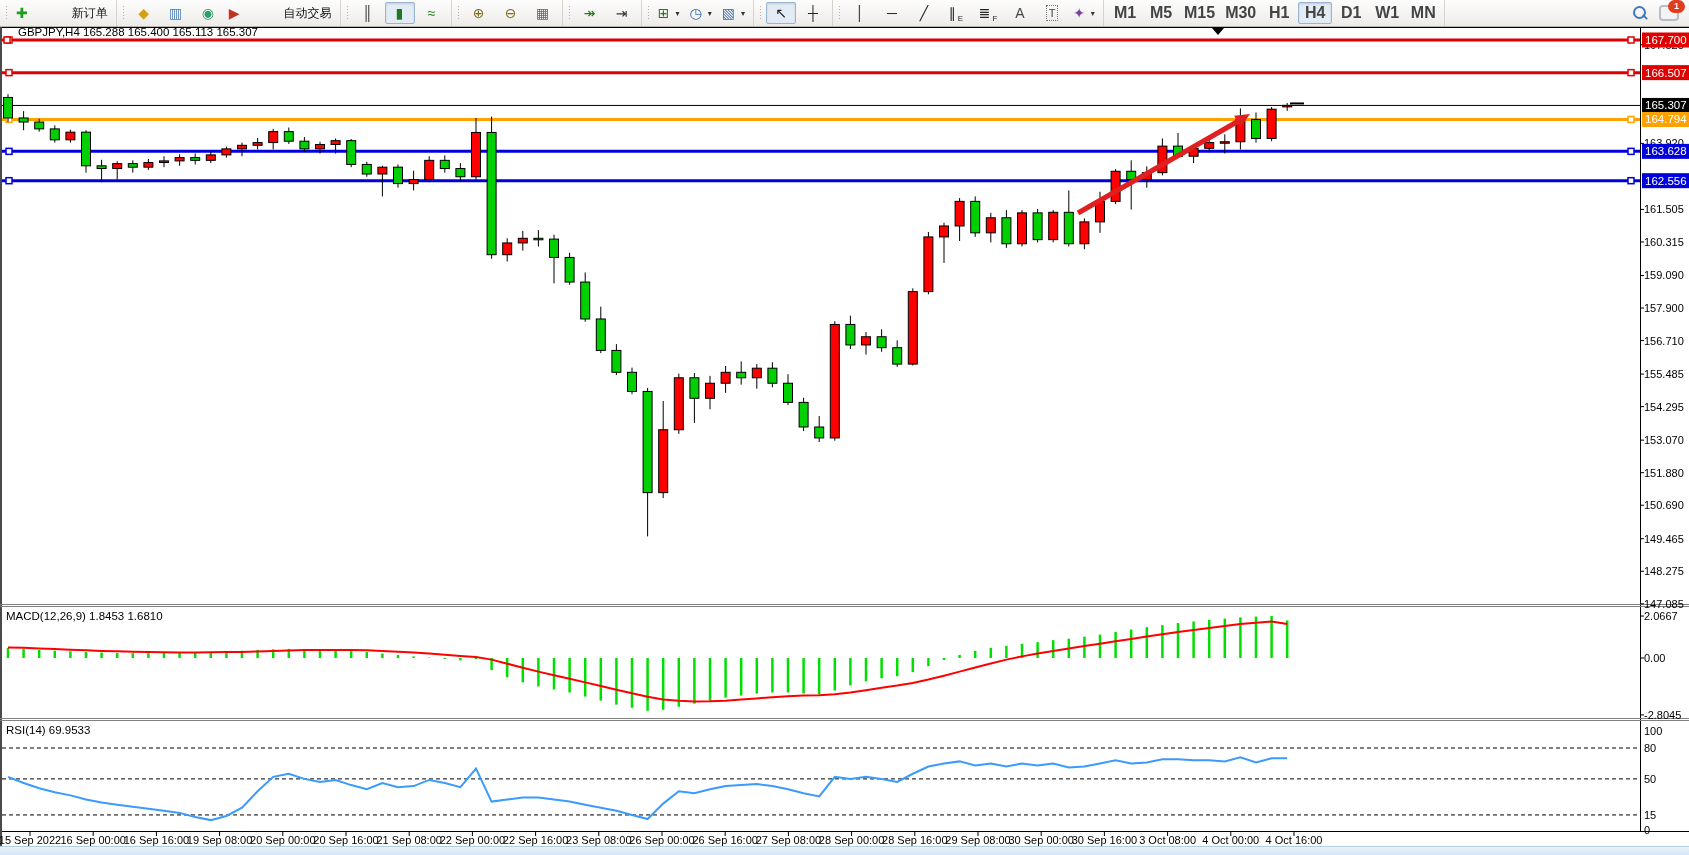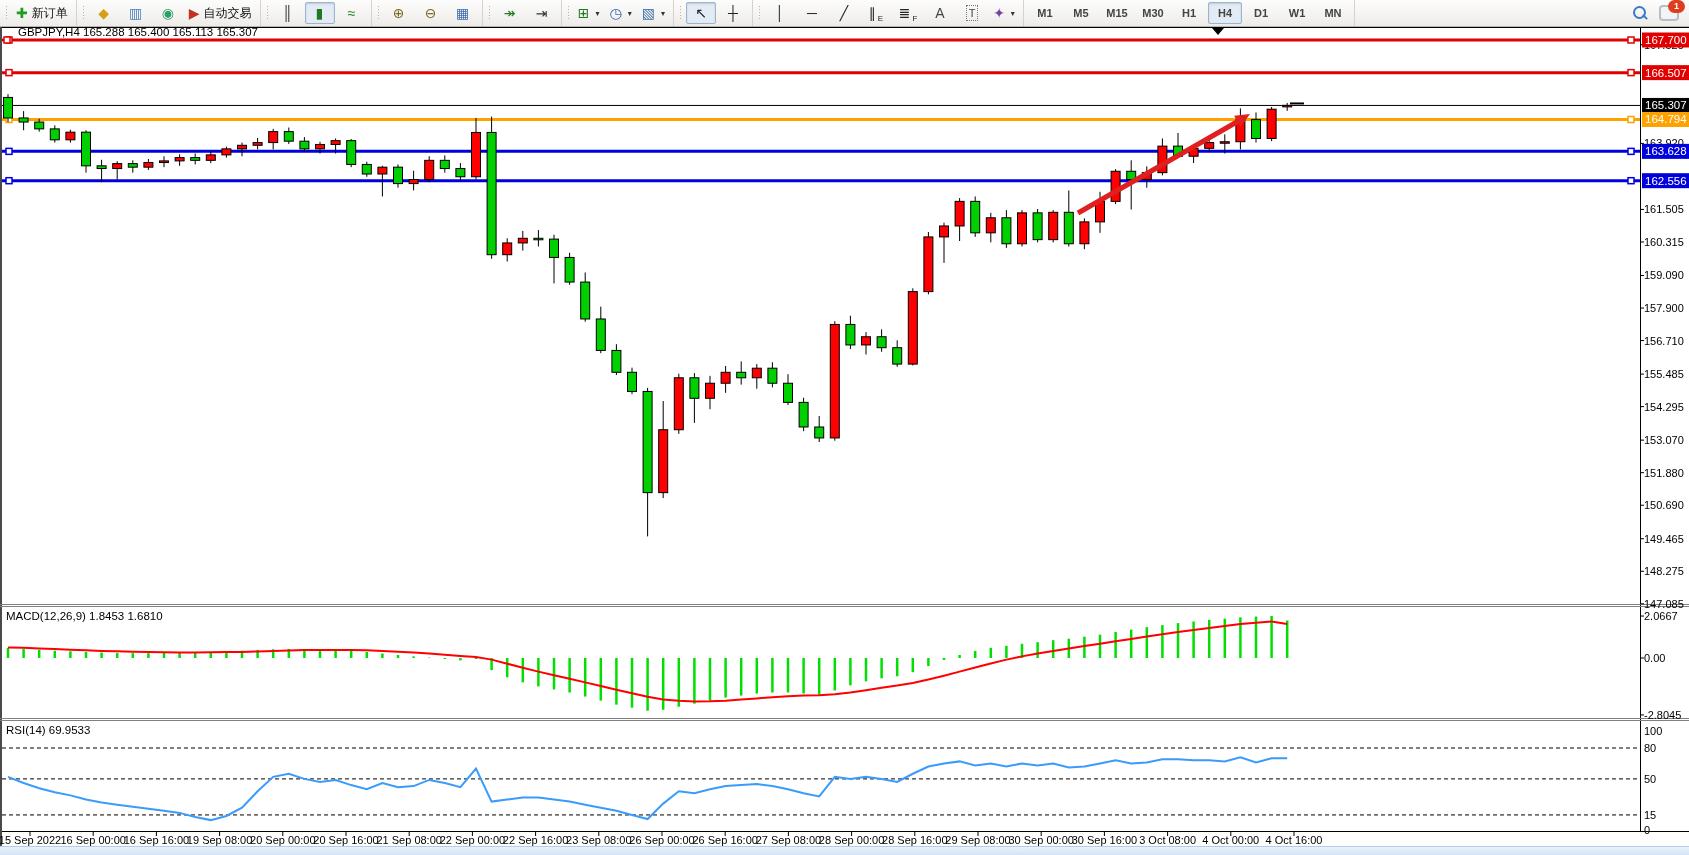--- a/index.html
+++ b/index.html
@@ -9,22 +9,22 @@
     border-bottom:1px solid #b8b4ae;display:flex;align-items:center;font-size:12px;color:#222;}
   .tb-group{display:flex;align-items:center;height:100%;padding:0 3px;border-right:1px solid #d6d2cc;}
   .tb-grip{width:4px;height:16px;margin:0 2px;background-image:radial-gradient(#b5b1ab 1px,transparent 1px);
     background-size:3px 3px;}
   .tb-btn{display:flex;align-items:center;gap:4px;min-width:22px;height:20px;padding:0 3px;margin:0 1px;
     border:1px solid transparent;border-radius:2px;justify-content:center;cursor:default;}
   .tb-btn.active{background:#e3ecf5;border:1px solid #9ab5d2;box-shadow:inset 0 1px 2px rgba(0,0,0,.15);}
   .tb-btn .glyph{font-size:14px;line-height:14px;}
   .tb-btn .sub{font-size:8px;margin-left:-2px;align-self:flex-end;}
   .tb-btn .dd{font-size:8px;color:#333;margin-left:2px;}
-  .tb-btn.tf{font-size:11px;font-weight:bold;color:#444;min-width:26px;}
-  .tb-label{font-size:12px;color:#111;}
+  .tb-btn.tf{font-size:16px;font-weight:bold;color:#444;min-width:26px;}
+  .tb-label{font-size:12px;color:#111;margin-left:40px;}
   #tb-right{margin-left:auto;display:flex;align-items:center;padding-right:10px;gap:12px;}
   .mag{position:relative;width:14px;height:14px;}
   .mag .lens{position:absolute;left:0;top:0;width:9px;height:9px;border:2px solid #3a79c3;border-radius:50%;}
   .mag .tail{position:absolute;left:9px;top:10px;width:6px;height:2px;background:#3a79c3;transform:rotate(45deg);}
   .bubble{position:relative;width:16px;height:12px;border:2px solid #b9bec4;border-radius:4px;background:#f2f4f6;}
   .bubble .badge{position:absolute;left:7px;top:-7px;min-width:13px;height:13px;border-radius:8px;background:#e03c1e;
     color:#fff;font-size:9px;font-weight:bold;text-align:center;line-height:13px;padding:0 2px;}
   
   #chartwrap{position:absolute;left:0;top:27px;width:1689px;height:819px;background:#fff;}
   svg text{font-family:"Liberation Sans","DejaVu Sans",sans-serif;}

